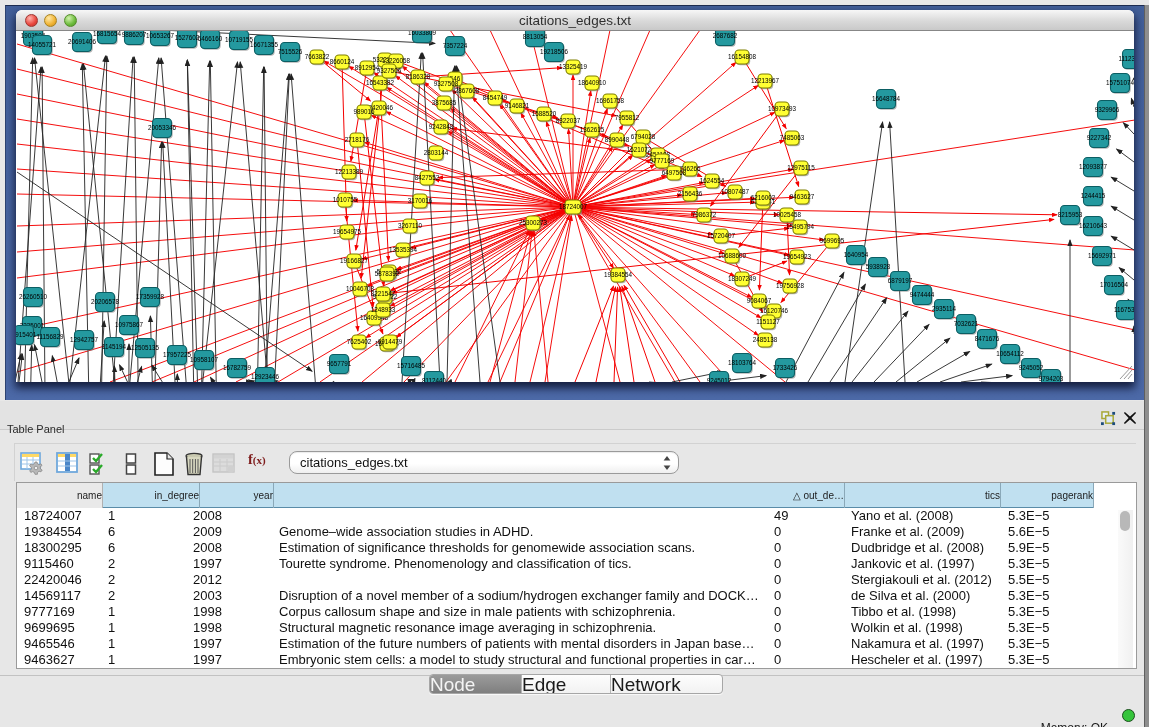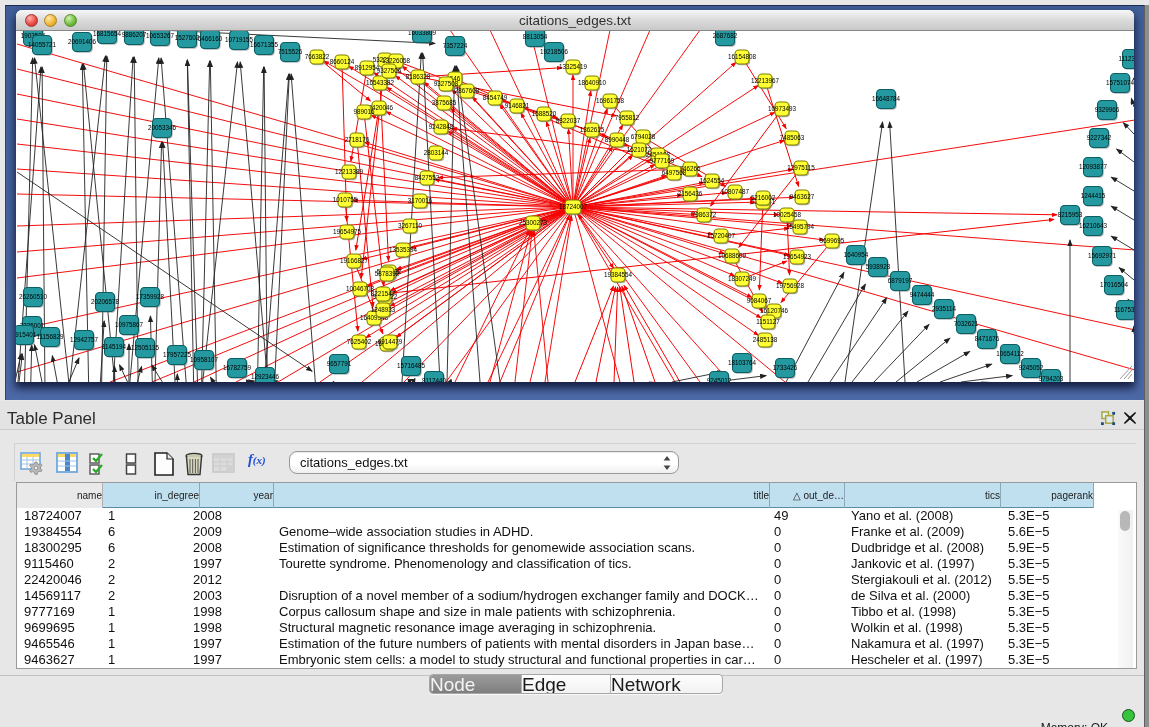--- a/index.html
+++ b/index.html
@@ -7,21 +7,21 @@
  border-top:1px solid #1d2c50;border-left:1px solid #2e4370;}
 #win{position:absolute;left:16px;top:10px;width:1118px;height:372px;border-radius:6px 6px 0 0;
  box-shadow:0 5px 8px 1px rgba(10,16,44,0.85);background:#fff;}
 #tbar{position:absolute;left:0;top:0;width:100%;height:21px;border-radius:6px 6px 0 0;
  background:linear-gradient(#f7f7f7,#d9d9d9 55%,#c9c9c9);border-bottom:1px solid #878787;}
 #tbar .tt{display:block;text-align:center;font-size:13.5px;color:#2f2f2f;line-height:21px;}
 .tl{position:absolute;top:14px;width:13px;height:13px;border-radius:50%;}
 #cv{position:absolute;left:0;top:21px;width:1118px;height:351px;overflow:hidden;background:#fff}
 #panel{position:absolute;left:0;top:401px;width:1149px;height:326px;background:#e7e7e7}
 #ptitle{position:absolute;left:0;top:0;width:100%;height:29px;background:#e3e3e3;border-bottom:1px solid #cbcbcb}
-#ptitle span{position:absolute;left:7px;top:8px;font-size:17px;color:#2b2b2b}
+#ptitle span{position:absolute;left:7px;top:22px;font-size:11px;color:#2b2b2b}
 #toolrow{position:absolute;left:14px;top:42px;right:13px;height:38px;border-left:1px solid #d2d2d2;border-top:1px solid #d2d2d2}
 .ticon{position:absolute;top:8px}
 #combo{position:absolute;left:274px;top:7px;width:390px;height:23px;background:linear-gradient(#ffffff 55%,#efefef);border:1px solid #9a9a9a;border-radius:8px;
  font-size:13px;color:#111;line-height:22px;padding-left:10px;box-shadow:inset 0 1px 1px rgba(0,0,0,0.08)}
 #tablewrap{position:absolute;left:16px;top:81px;width:1121px;height:187px;background:#fff;border:1px solid #9a9a9a}
 #thead{position:absolute;left:0;top:0;width:1077px;height:25px;background:#c0e0f0;border-bottom:1px solid #5a8ca8}
 #thead span{position:absolute;top:0;height:25px;line-height:25px;text-align:right;font-size:10px;color:#1c1c1c;border-right:1px solid #8aa8b8}
 #tbody{position:absolute;left:0;top:25px;width:1119px;height:161px;overflow:hidden;font-size:13px;color:#101010}
 .tr{position:relative;height:16px;line-height:16px;white-space:nowrap}
 .tr span{position:absolute;top:0;height:16px;overflow:hidden}
@@ -763,34 +763,33 @@
       <ellipse cx="11" cy="4" rx="8" ry="2.6" fill="#c9c9b0" stroke="#333" stroke-width="1.4"></ellipse>
       <path d="M3.5 5 L5 22.5 L17 22.5 L18.5 5" fill="#d8d8c0" stroke="#333" stroke-width="1.4"></path>
       <path d="M7 7 V21 M9.7 7 V21 M12.4 7 V21 M15 7 V21" stroke="#555" stroke-width="1"></path>
     </svg>
     <svg class="ticon" style="left:197px" width="24" height="23" viewBox="0 0 24 23" opacity="0.45">
       <rect x="1" y="2" width="21" height="18" fill="#cfcfcf" stroke="#9a9a9a" stroke-width="1.4"></rect>
       <rect x="2" y="3" width="19" height="3.5" fill="#bdbdbd"></rect>
       <path d="M2 10 H21 M2 14 H21 M8 7 V19 M15 7 V19" stroke="#aaa" stroke-width="1"></path>
       <circle cx="19" cy="17" r="3.5" fill="#b5b5b5"></circle>
     </svg>
-    <div class="ticon" style="left:233px;top:7px;font-size:14.5px;font-style:italic;font-family:'Liberation Serif',serif;color:#1d4ed8;font-weight:bold">f<span style="font-size:11px">(x)</span></div>
+    <div class="ticon" style="left:233px;top:7px;font-size:14.5px;font-family:'Liberation Serif',serif;color:#7f1d1d;font-weight:bold">f<span style="font-size:11px">(x)</span></div>
     <div id="combo">citations_edges.txt
       <svg style="position:absolute;right:7px;top:4px" width="8" height="14" viewBox="0 0 8 14">
         <path d="M4 0 L7.4 4.6 L0.6 4.6 Z" fill="#444"></path>
           <path d="M4 14 L7.4 9.4 L0.6 9.4 Z" fill="#444"></path>
       </svg>
     </div>
   </div>
   <div id="tablewrap">
     <div id="thead">
       <span style="left:0;width:86px;background:#e9e9e9;border-right:1px solid #b0b0b0">name</span>
       <span style="left:86px;width:97px">in_degree</span>
       <span style="left:183px;width:74px">year</span>
-      <span style="left:257px;width:496px">title</span>
       <span style="left:753px;width:75px">△ out_de…</span>
       <span style="left:828px;width:156px">tics</span>
       <span style="left:984px;width:93px">pagerank</span>
     </div>
     <div id="tbody">
 <div class="tr">
           <span class="c1">18724007</span>
           <span class="c2">1</span>
           <span class="c3">2008</span>
           <span class="c5">49</span>

